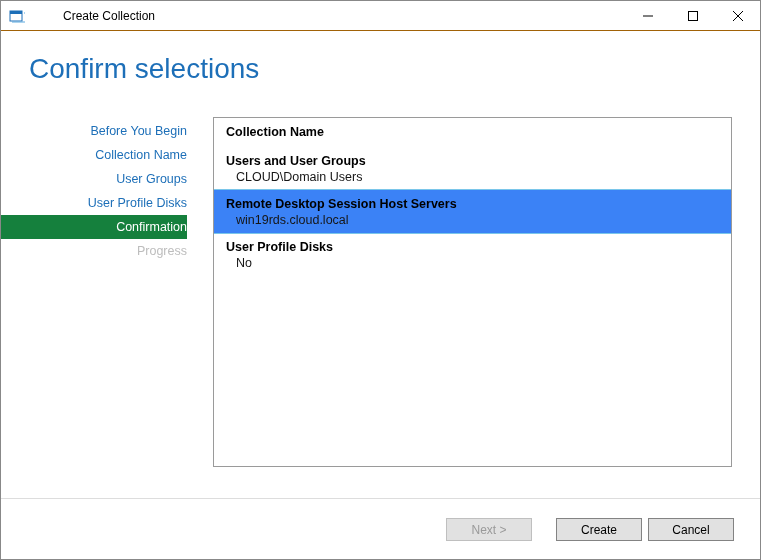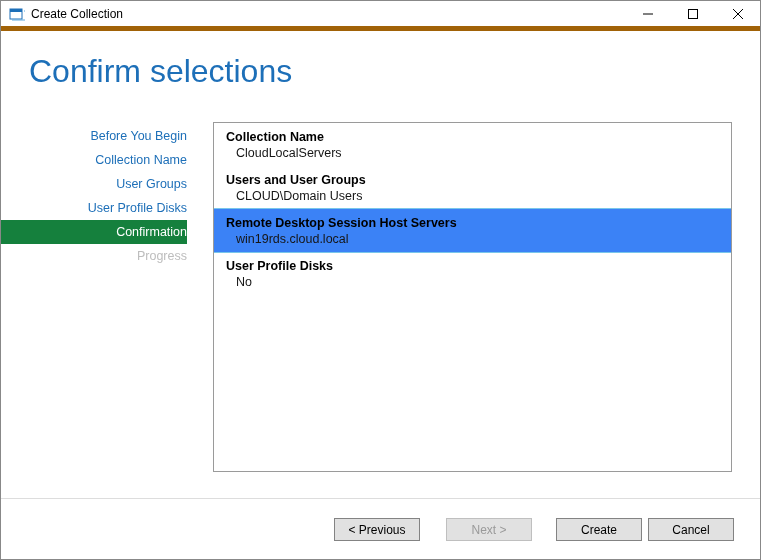--- a/index.html
+++ b/index.html
@@ -9,22 +9,23 @@
       background: #fff;
       width: 761px;
       height: 560px;
       overflow: hidden;
       border: 1px solid #888;
     }
     .titlebar {
       height: 30px;
       display: flex;
       align-items: center;
-      border-bottom: 5px solid #a16207;
+      border-bottom: 1px solid #a16207;
       background: #fff;
+      gap: 32px;
     }
     .titlebar-icon {
       width: 16px; height: 16px;
       margin: 0 6px 0 8px;
       display: flex; align-items: center; justify-content: center;
     }
     .titlebar-title {
       flex: 1;
       font-size: 12px;
       color: #000;
@@ -41,21 +42,21 @@
     }
     .body {
       display: flex;
       flex-direction: column;
       height: 529px;
     }
     .header {
       padding: 22px 0 20px 28px;
     }
     .header h1 {
-      font-size: 32px;
+      font-size: 28px;
       font-weight: 300;
       color: #1d6fb8;
     }
     .content {
       display: flex;
       flex: 1;
       padding: 0 28px 0 0;
     }
     .sidebar {
       width: 186px;
@@ -180,38 +181,36 @@
         <div class="step">User Groups</div>
         <div class="step">User Profile Disks</div>
         <div class="step active">Confirmation</div>
         <div class="step disabled">Progress</div>
       </div>
 
     <div class="main">
       <div class="panel" id="panel">
           <div class="section">
             <div class="section-label">Collection Name</div>
-            <div class="section-value">CloudLocalServers</div>
           </div>
           <div class="section">
             <div class="section-label">Users and User Groups</div>
             <div class="section-value">CLOUD\Domain Users</div>
           </div>
           <div class="section selected">
             <div class="section-label">Remote Desktop Session Host Servers</div>
             <div class="section-value">win19rds.cloud.local</div>
           </div>
           <div class="section">
             <div class="section-label">User Profile Disks</div>
             <div class="section-value">No</div>
           </div>
         </div>
     </div>
   </div>
 
   <div class="footer">
-    <button class="btn">&lt; Previous</button>
     <button class="btn disabled">Next &gt;</button>
     <div class="gap"></div>
     <button class="btn">Create</button>
     <button class="btn">Cancel</button>
   </div>
 </div>
 
 </body></html>

